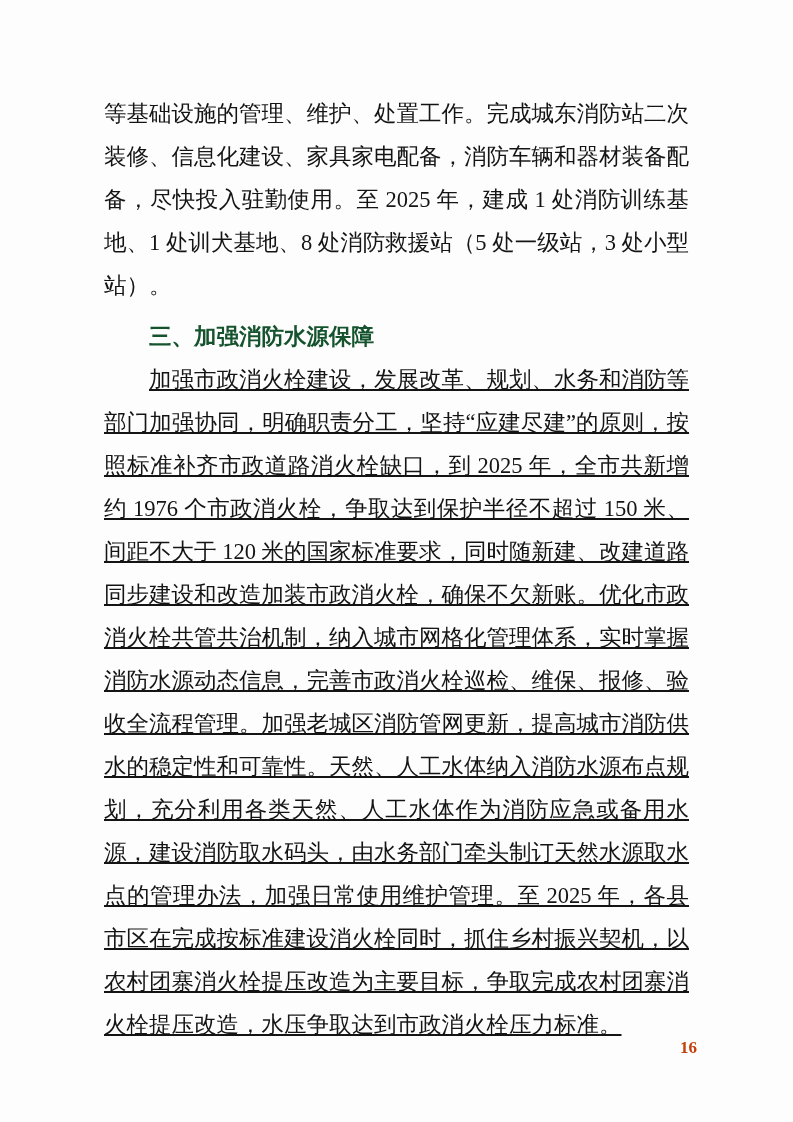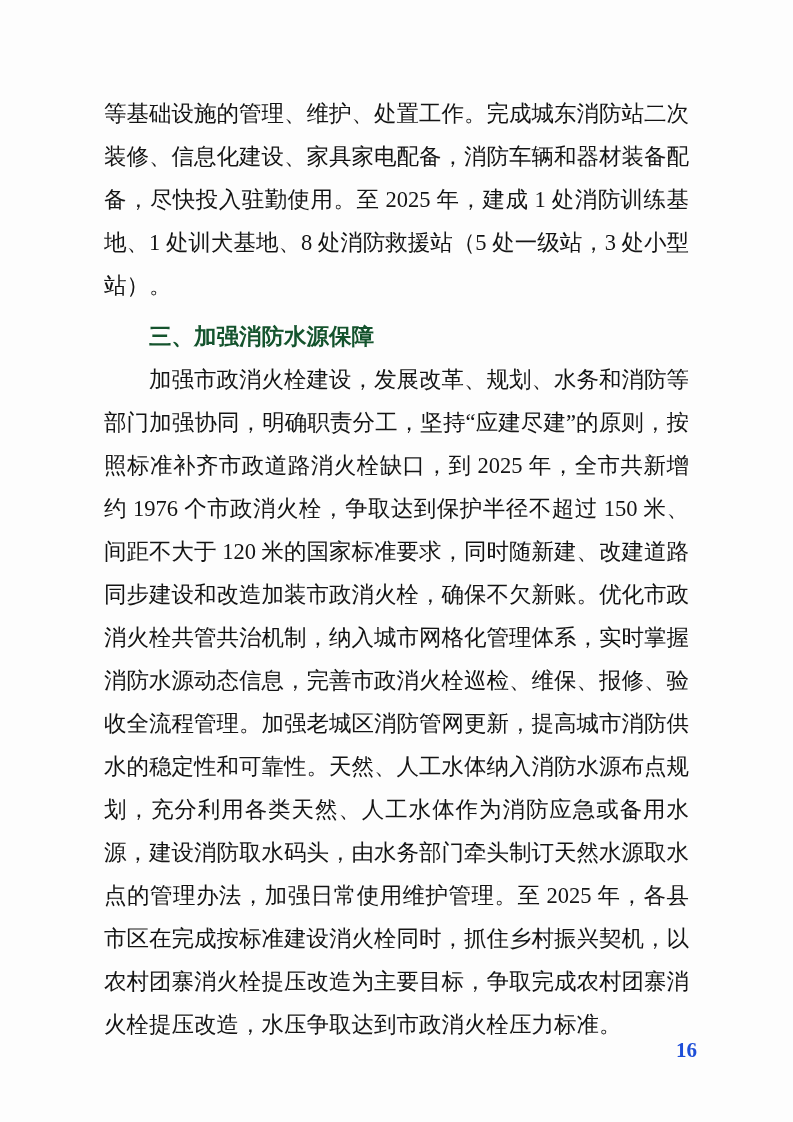--- a/index.html
+++ b/index.html
@@ -33,38 +33,39 @@
     margin: 0 0 0 0;
     font-size: 22.5px;
     line-height: 43px;
     text-align: justify;
     text-justify: inter-ideograph;
     letter-spacing: 0px;
     color: #141414;
   }
   p.para.indent {
     text-indent: 45px;
+    text-decoration: underline;
   }
   h2.heading {
     margin: 0;
     font-size: 22.5px;
     line-height: 43px;
     font-weight: bold;
     text-indent: 45px;
     color: #14532d;
     font-family: "Liberation Sans", "DejaVu Sans", sans-serif;
   }
   .spacer-sm { height: 8px; }
   .pagenum {
     position: absolute;
     right: 96px;
     top: 1038px;
-    font-size: 21px;
+    font-size: 17px;
     font-family: "Liberation Serif", "DejaVu Serif", serif;
-    color: #1d4ed8;
+    color: #c2410c;
     font-weight: bold;
   }
 </style>
 </head>
 <body>
 
 <div class="page">
 
   <div class="content">
 

